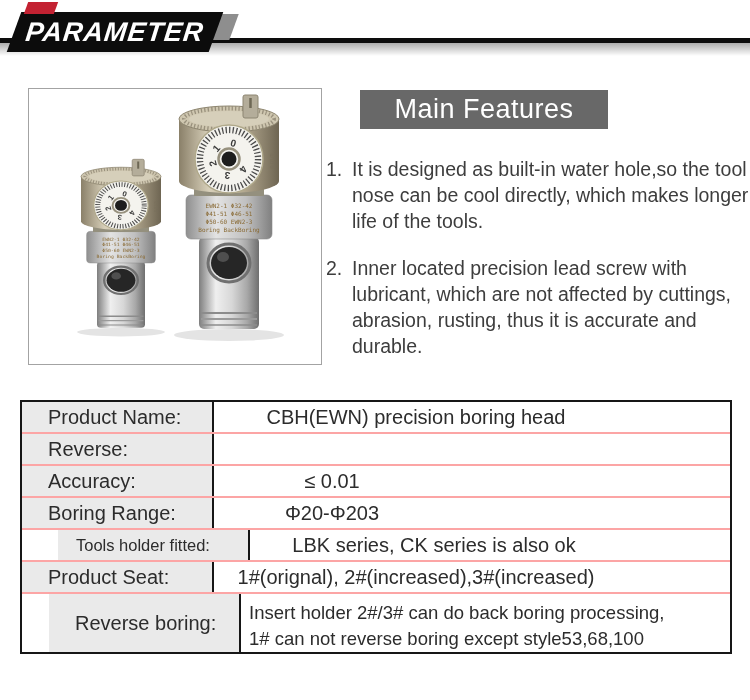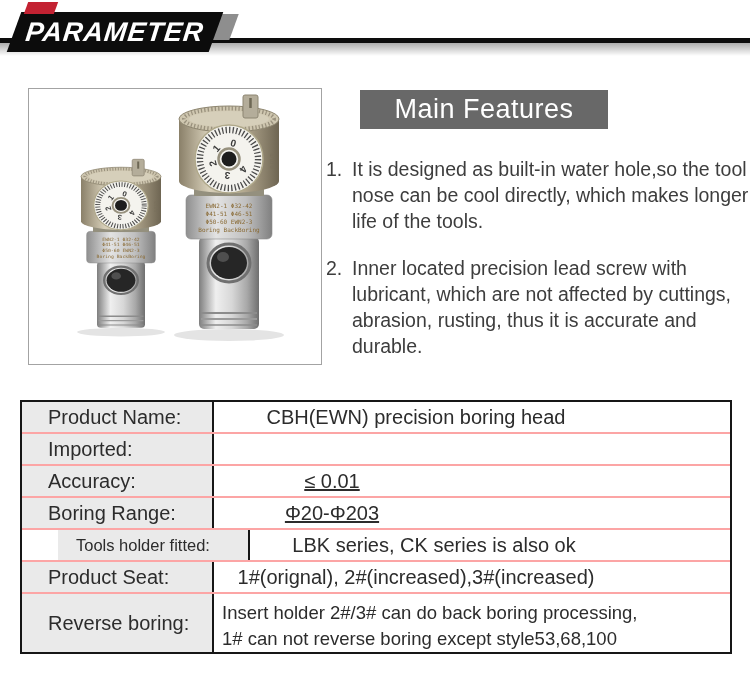--- a/index.html
+++ b/index.html
@@ -33,28 +33,28 @@
   .features{position:absolute;left:326px;top:156px;width:426px;color:#3d3d3d;font-size:19.5px;
     line-height:26px;}
   .feat{display:flex;margin-bottom:21px;}
   .feat .num{flex:0 0 26px;}
   .feat .ftext{flex:1;}
 
   
   .spec{position:absolute;left:20px;top:400px;width:708px;border:2px solid #161616;
     background:#fff;}
   .trow{display:flex;border-bottom:2px solid #fca5a5;height:30px;}
-  .trow:last-child{border-bottom:none;}
+  .trow:last-child{border-bottom:none;margin-left:27px;}
   .trow.tall{height:58px;}
   .lbl{flex:0 0 192px;background:#eaeaea;border-right:2px solid #161616;display:flex;
     align-items:center;padding-left:26px;font-size:20px;color:#2c2c2c;box-sizing:border-box;}
   .lbl.small{font-size:16.5px;padding-left:18px;margin-left:36px;}
   .val{flex:1;display:flex;align-items:center;justify-content:center;font-size:20px;
     color:#2c2c2c;padding-right:112px;box-sizing:border-box;}
-  .val.shift-left{padding-right:280px;text-decoration:underline;}
+  .val.shift-left{padding-right:280px;}
   .trow.tall .val{justify-content:flex-start;text-align:left;padding:8px 4px 2px 8px;
     font-size:18.5px;line-height:26px;white-space:pre-line;}
 </style>
 </head>
 <body>
 
 <div class="stage">
 
   <div class="topline"></div>
   <div class="topline-shadow"></div>
@@ -147,21 +147,21 @@
       <span class="ftext">Inner located precision lead screw with lubricant, which are not affected by cuttings, abrasion, rusting, thus it is accurate and durable.</span>
     </div>
   </div>
 
   <div class="spec">
     <div class="trow">
       <div class="lbl">Product Name:</div>
       <div class="val">CBH(EWN) precision boring head</div>
     </div>
     <div class="trow">
-      <div class="lbl">Imported:</div>
+      <div class="lbl">Reverse:</div>
     </div>
     <div class="trow">
       <div class="lbl">Accuracy:</div>
       <div class="val shift-left">≤ 0.01</div>
     </div>
     <div class="trow">
       <div class="lbl">Boring Range:</div>
       <div class="val shift-left">Φ20-Φ203</div>
     </div>
     <div class="trow">

